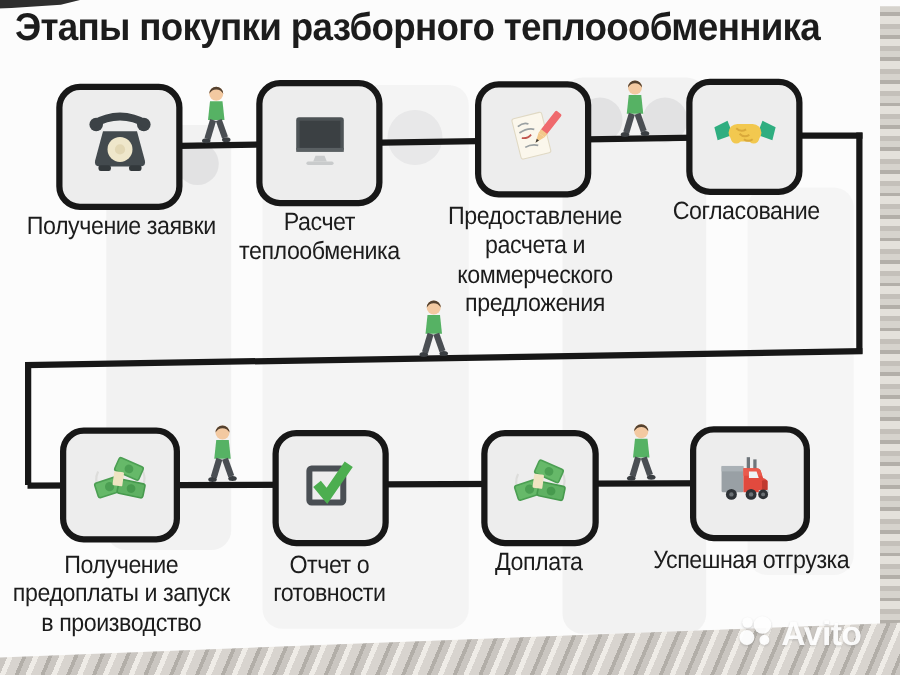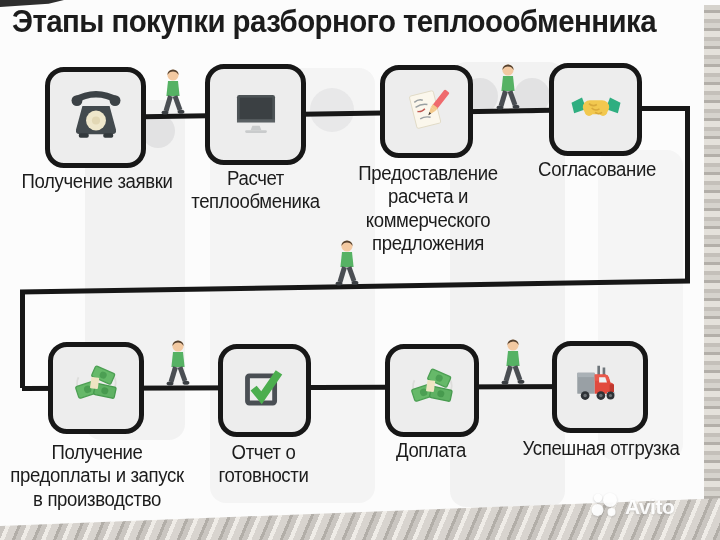--- a/index.html
+++ b/index.html
@@ -24,21 +24,21 @@
   .stepbox{position:absolute;background:#ededed;border:5px solid #171717;border-radius:19px;
     display:flex;align-items:center;justify-content:center;box-sizing:border-box;}
   
   .steplabel{position:absolute;text-align:center;font-size:20px;line-height:1.17;color:#1c1c1c;
     letter-spacing:-0.4px;white-space:pre-line;transform:scaleX(.93);}
   
   .walker{position:absolute;}
   
   .wm{position:absolute;left:590px;top:491px;display:flex;align-items:center;gap:5px;opacity:.92;
       filter:drop-shadow(0 1px 1px rgba(120,120,120,.35));}
-  .wm-text{font-size:21px;font-weight:700;color:#ffffff;letter-spacing:-0.5px;}
+  .wm-text{font-size:27px;font-weight:700;color:#ffffff;letter-spacing:-0.5px;}
 </style>
 </head>
 <body>
 
 <div class="canvas">
 
   <div class="ghost" style="left:85px;top:100px;width:100px;height:340px;">
     <div class="gc" style="left:10px;top:14px;width:34px;height:34px;"></div>
     <div class="gc" style="left:56px;top:14px;width:34px;height:34px;"></div>
   </div>

